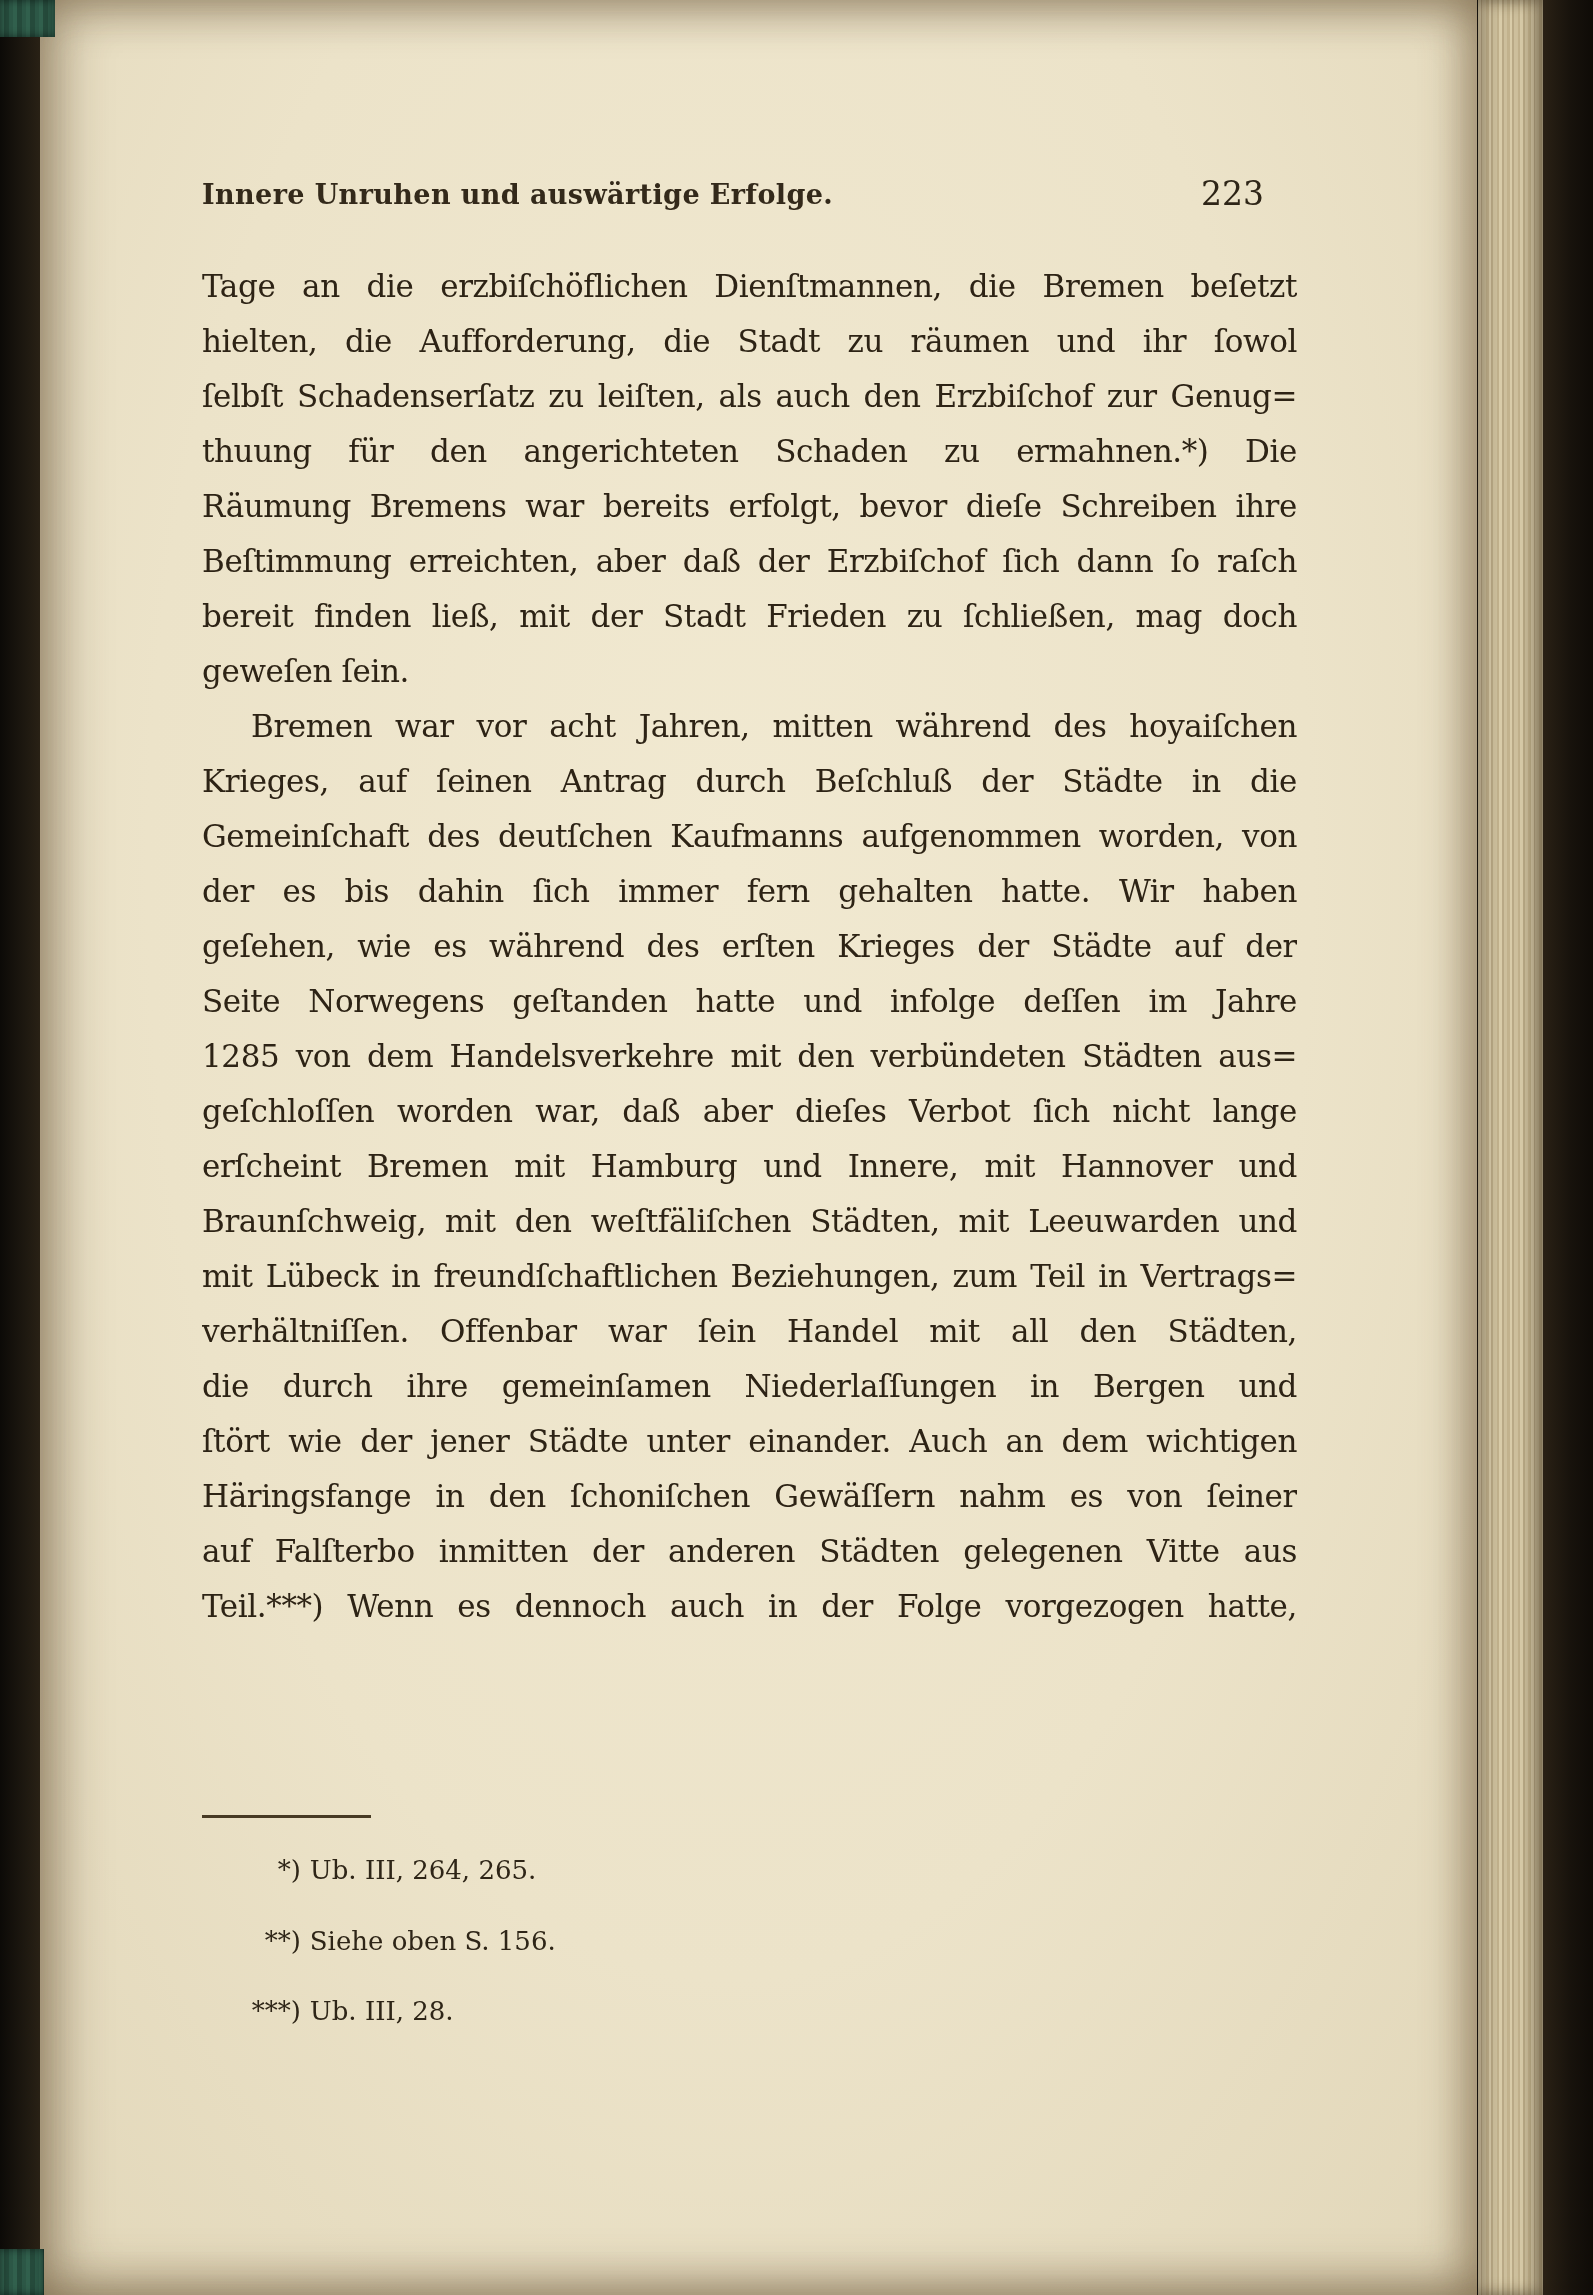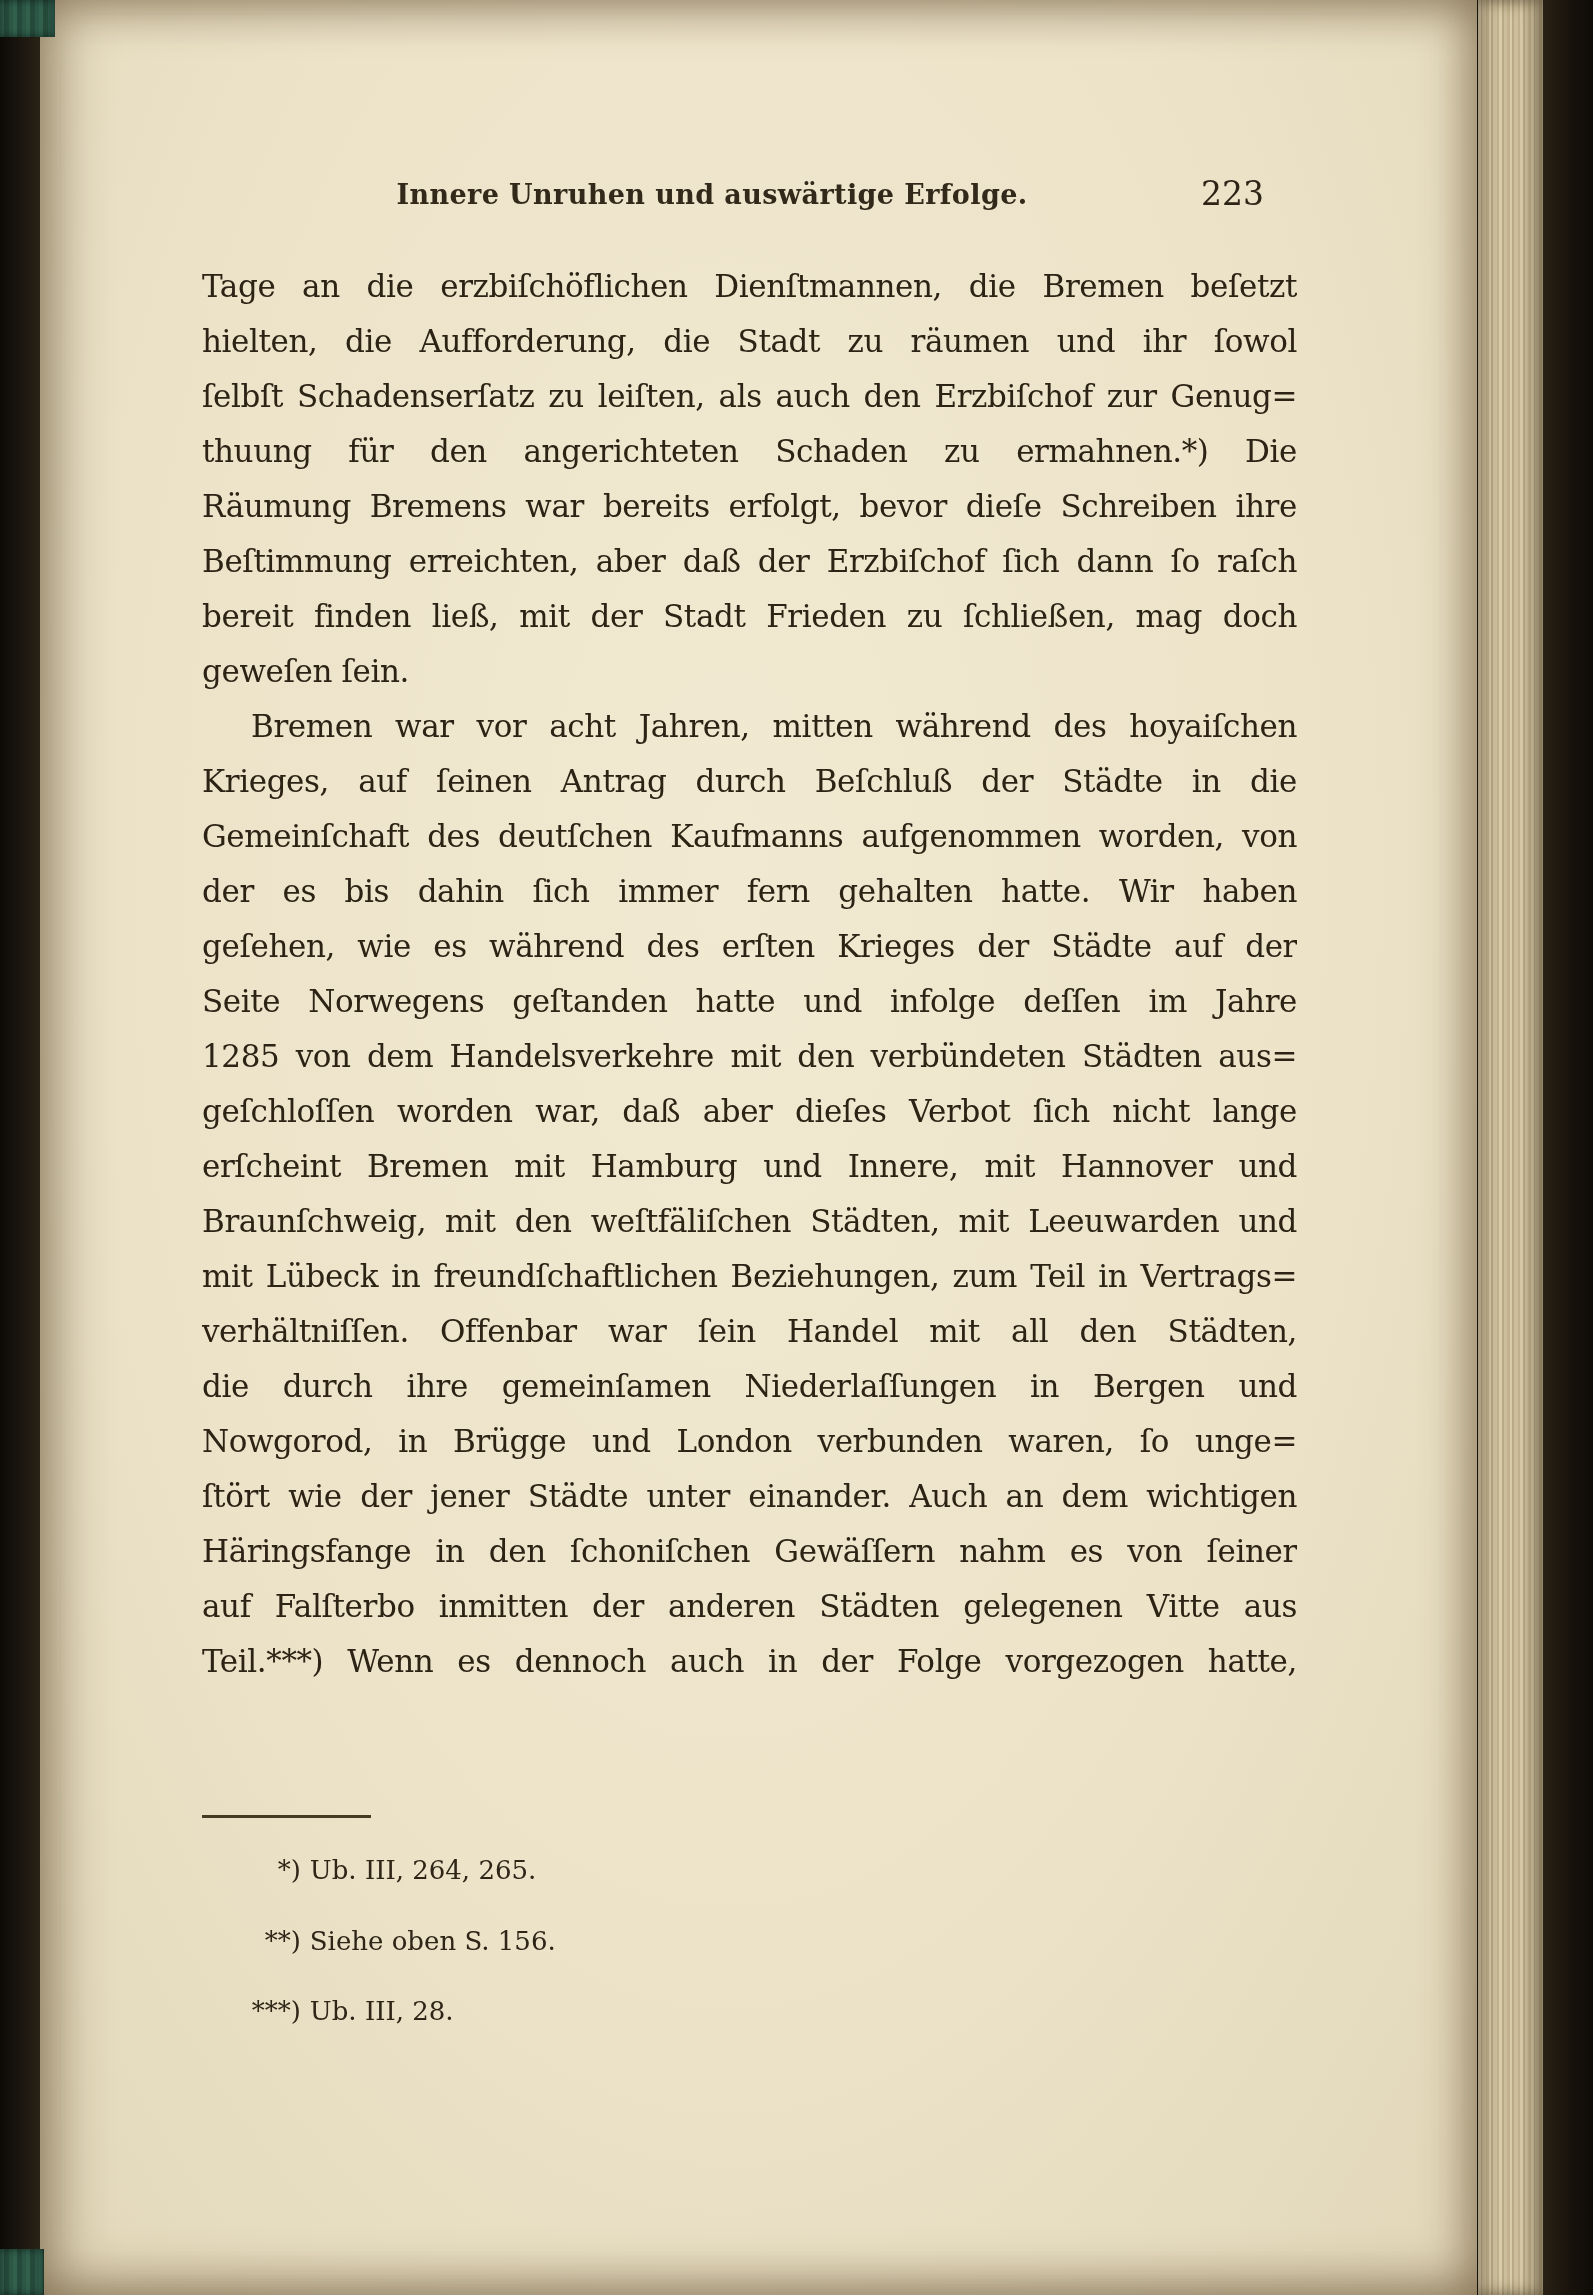--- a/index.html
+++ b/index.html
@@ -38,21 +38,21 @@
     box-shadow:
       inset 26px 0 48px rgba(70,48,22,.28),
       inset -17.6px 0 40px rgba(95,72,40,.30),
       inset 0 19.3px 40px rgba(95,72,40,.18),
       inset 0 -23px 44px rgba(95,72,40,.22);
     color: #2e2517;
   }
   
   .header { position: absolute; left: 162px; top: 174px; width: 1095px; height: 46px; }
   .running-title {
-    position: absolute; left: 0; top: 5.3px; width: 1020px; text-align: center;
+    position: absolute; left: 0; top: 5.3px; width: 1020px; 
     font-size: 27px; font-weight: bold; color: #33291a; letter-spacing: 0.4px;
   }
   .page-number { position: absolute; right: 33px; top: 0; font-size: 33px; color: #2e2517; }
   
   .bodytext {
     position: absolute; left: 162px; top: 259px; width: 1095px;
     font-size: 31px; line-height: 55px; letter-spacing: -0.4px;
     color: #2d2315;
   }
   .line { text-align: justify; text-align-last: justify; text-justify: inter-word; height: 55px; overflow: hidden; }
@@ -98,21 +98,20 @@
       <div class="line">der es bis dahin ſich immer fern gehalten hatte.  Wir haben</div>
       <div class="line">geſehen, wie es während des erſten Krieges der Städte auf der</div>
       <div class="line">Seite Norwegens geſtanden hatte und infolge deſſen im Jahre</div>
       <div class="line">1285 von dem Handelsverkehre mit den verbündeten Städten aus=</div>
       <div class="line">geſchloſſen worden war, daß aber dieſes Verbot ſich nicht lange</div>
       <div class="line">erſcheint Bremen mit Hamburg und Innere, mit Hannover und</div>
       <div class="line">Braunſchweig, mit den weſtfäliſchen Städten, mit Leeuwarden und</div>
       <div class="line">mit Lübeck in freundſchaftlichen Beziehungen, zum Teil in Vertrags=</div>
       <div class="line">verhältniſſen.  Offenbar war ſein Handel mit all den Städten,</div>
       <div class="line">die durch ihre gemeinſamen Niederlaſſungen in Bergen und</div>
-      <div class="line">Nowgorod, in Brügge und London verbunden waren, ſo unge=</div>
       <div class="line">ſtört wie der jener Städte unter einander.  Auch an dem wichtigen</div>
       <div class="line">Häringsfange in den ſchoniſchen Gewäſſern nahm es von ſeiner</div>
       <div class="line">auf Falſterbo inmitten der anderen Städten gelegenen Vitte aus</div>
       <div class="line">Teil.***)  Wenn es dennoch auch in der Folge vorgezogen hatte,</div>
     </div>
 
     <div class="footrule"></div>
 
     <div class="footnotes">
       <div class="footnote">

